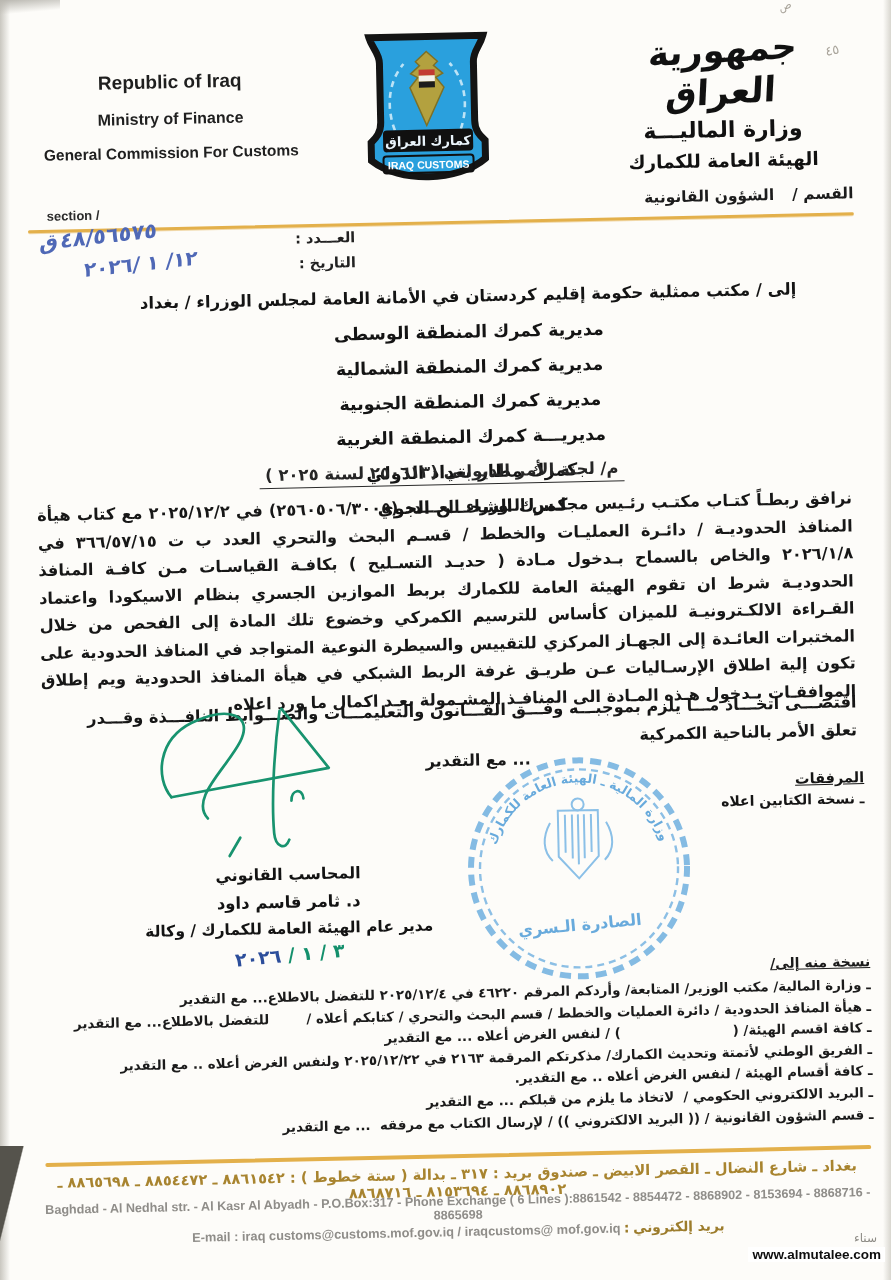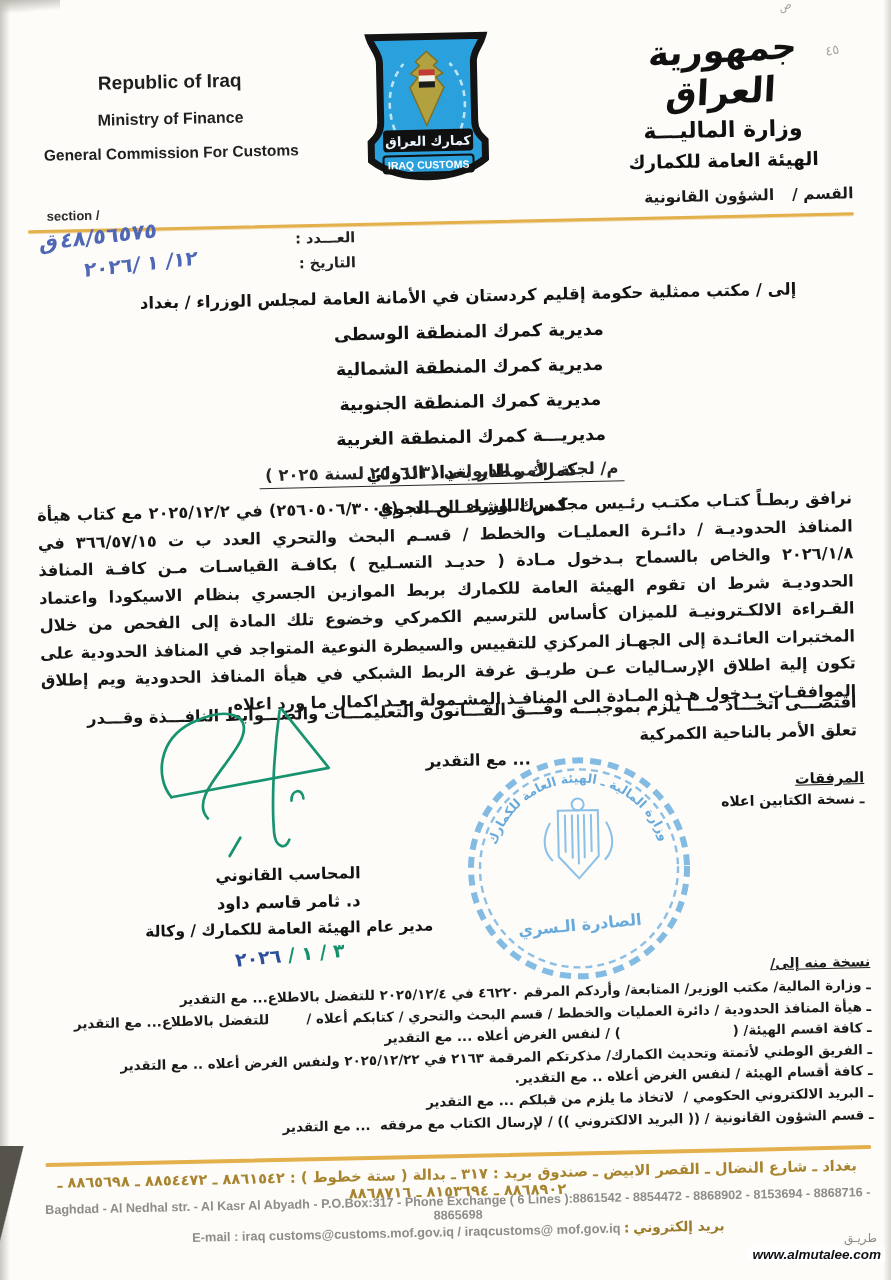--- a/index.html
+++ b/index.html
@@ -86,21 +86,21 @@
   
   .rule-gold2{position:absolute;left:34px;top:1155px;width:826px;height:3.5px;background:#e3b04b;border-radius:2px;}
   .f-ar{position:absolute;left:20px;right:20px;top:1166px;text-align:center;direction:rtl;
     font-size:14.6px;font-weight:bold;color:#a8842f;}
   .f-en{position:absolute;left:20px;right:20px;top:1195px;text-align:center;
     font-family:"Liberation Sans",sans-serif;font-size:12.6px;color:#8f8d89;font-weight:bold;}
   .f-mail{position:absolute;left:20px;right:20px;top:1224px;text-align:center;direction:ltr;
     font-family:"Liberation Sans",sans-serif;font-size:12.8px;color:#8f8d89;font-weight:bold;}
   .f-mail .ar{font-family:"DejaVu Sans",sans-serif;color:#9c7c2c;font-size:13.8px;font-weight:bold;}
   .wm{position:absolute;right:6px;top:1247px;z-index:45;font-family:"Liberation Sans",sans-serif;
-    font-size:13.5px;font-weight:bold;font-style:italic;color:#0e0e0e;background:#fff;padding:0 4px;}
+    font-size:13.5px;font-weight:bold;color:#0e0e0e;background:#fff;padding:0 4px;}
   .wm-scribble{position:absolute;right:14px;top:1231px;z-index:45;color:#8e8c86;font-size:12px;direction:rtl;}
 </style>
 </head>
 <body>
 
 <div class="scan-edge-left"></div>
 <div class="scan-edge-right"></div>
 <div class="scan-corner-top"></div>
 <div class="scan-corner-dark"></div>
 
@@ -245,14 +245,14 @@
     <span>E-mail :</span>
     <span>iraq customs@customs.mof.gov.iq</span>
     <span>/</span>
     <span>iraqcustoms@ mof.gov.iq</span>
     <span class="ar">:</span>
     <span class="ar">بريد إلكتروني</span>
   </div>
 
 </div>
 
-<div class="wm-scribble">طريـق</div>
+<div class="wm-scribble">سناء</div>
 <div class="wm">www.almutalee.com</div>
 
 </body></html>

